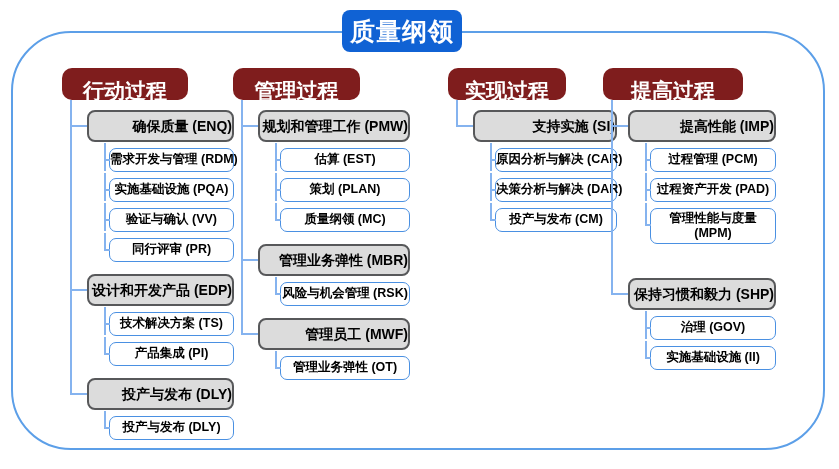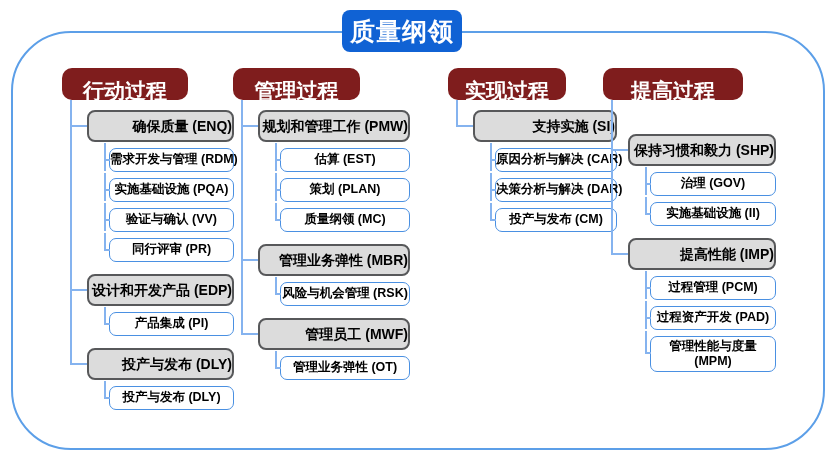--- a/index.html
+++ b/index.html
@@ -71,20 +71,21 @@
         <div class="children">
           <div class="child">需求开发与管理 (RDM)</div>
           <div class="child">实施基础设施 (PQA)</div>
           <div class="child">验证与确认 (VV)</div>
           <div class="child">同行评审 (PR)</div>
         </div>
       </div>
       <div class="group">
         <div class="gbox">设计和开发产品 (EDP)</div>
         <div class="children">
+          <div class="child">技术解决方案 (TS)</div>
           <div class="child">产品集成 (PI)</div>
         </div>
       </div>
       <div class="group">
         <div class="gbox">投产与发布 (DLY)</div>
         <div class="children">
           <div class="child">投产与发布 (DLY)</div>
         </div>
       </div>
     </div>
@@ -126,30 +127,30 @@
           <div class="child">决策分析与解决 (DAR)</div>
           <div class="child">投产与发布 (CM)</div>
         </div>
       </div>
     </div>
   </div>
 
   <div class="col col-3">
     <div class="hdr">提高过程</div>
     <div class="groups">
-      <div class="group gap-lg">
-        <div class="gbox">保持习惯和毅力 (SHP)</div>
-        <div class="children">
-          <div class="child">治理 (GOV)</div>
-          <div class="child">实施基础设施 (II)</div>
-        </div>
-      </div>
       <div class="group">
         <div class="gbox">提高性能 (IMP)</div>
         <div class="children">
           <div class="child">过程管理 (PCM)</div>
           <div class="child">过程资产开发 (PAD)</div>
           <div class="child tall">管理性能与度量 (MPM)</div>
         </div>
       </div>
+      <div class="group gap-lg">
+        <div class="gbox">保持习惯和毅力 (SHP)</div>
+        <div class="children">
+          <div class="child">治理 (GOV)</div>
+          <div class="child">实施基础设施 (II)</div>
+        </div>
+      </div>
     </div>
   </div>
 </div>
 
 </body></html>

